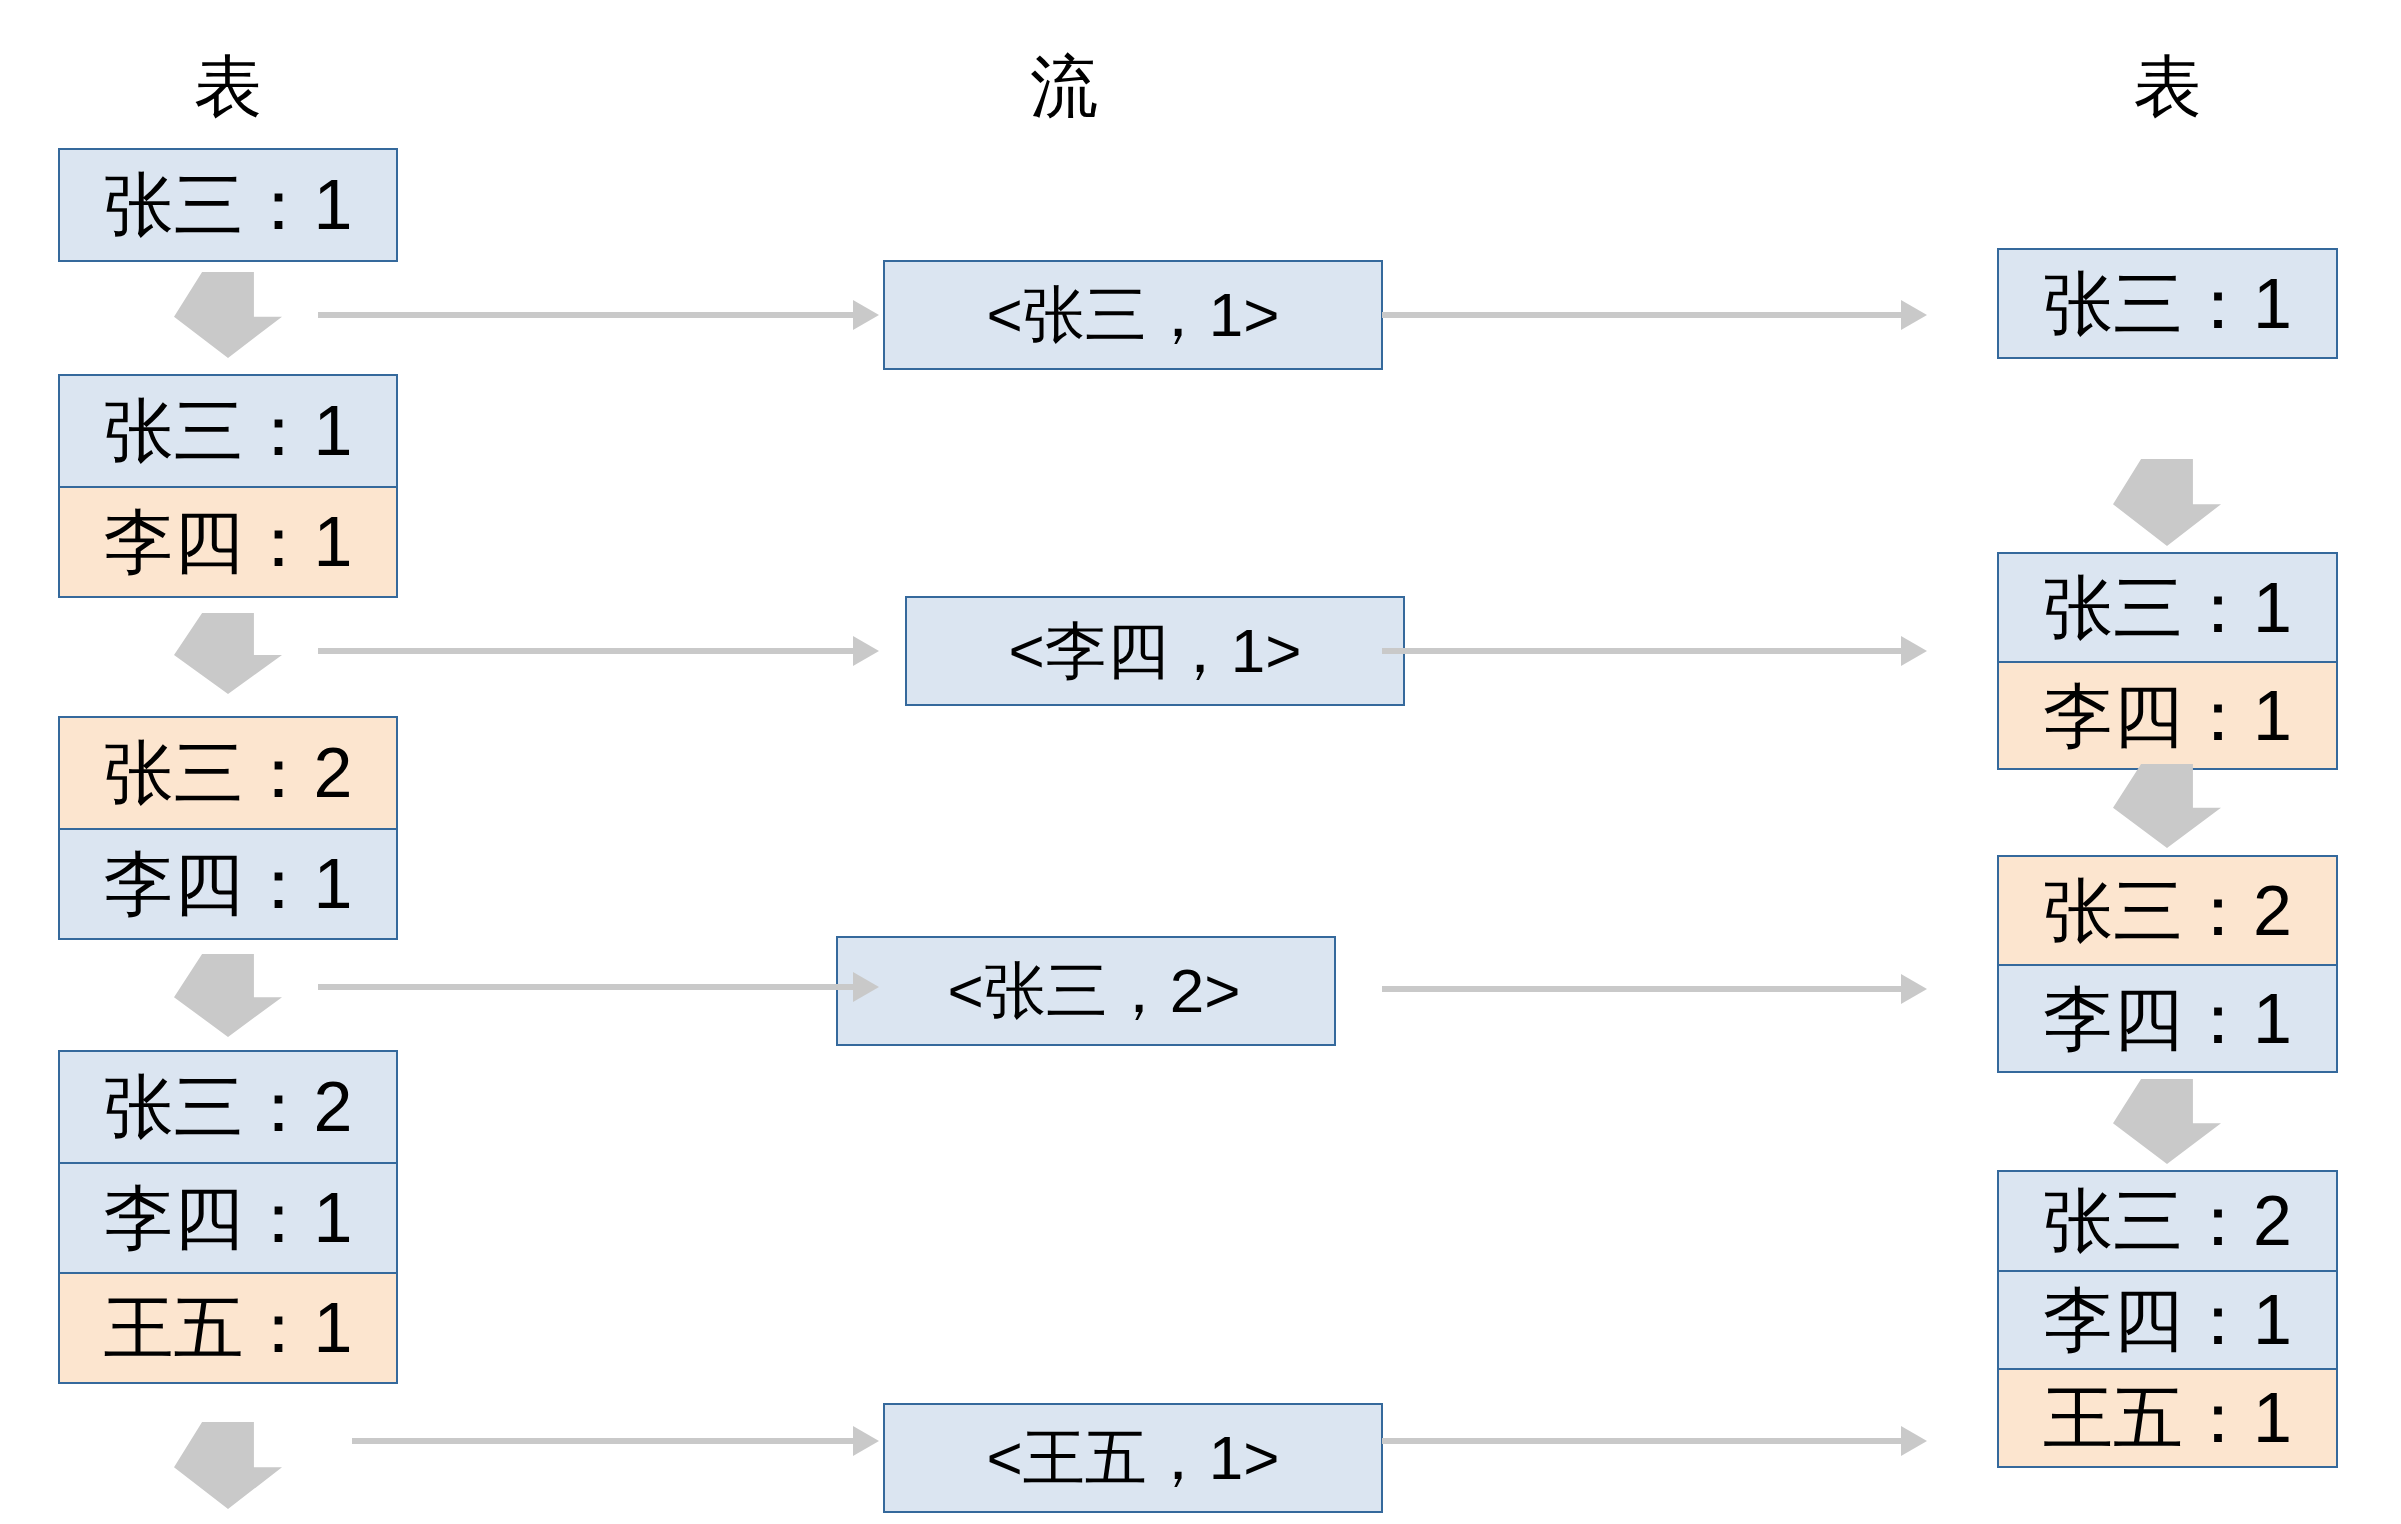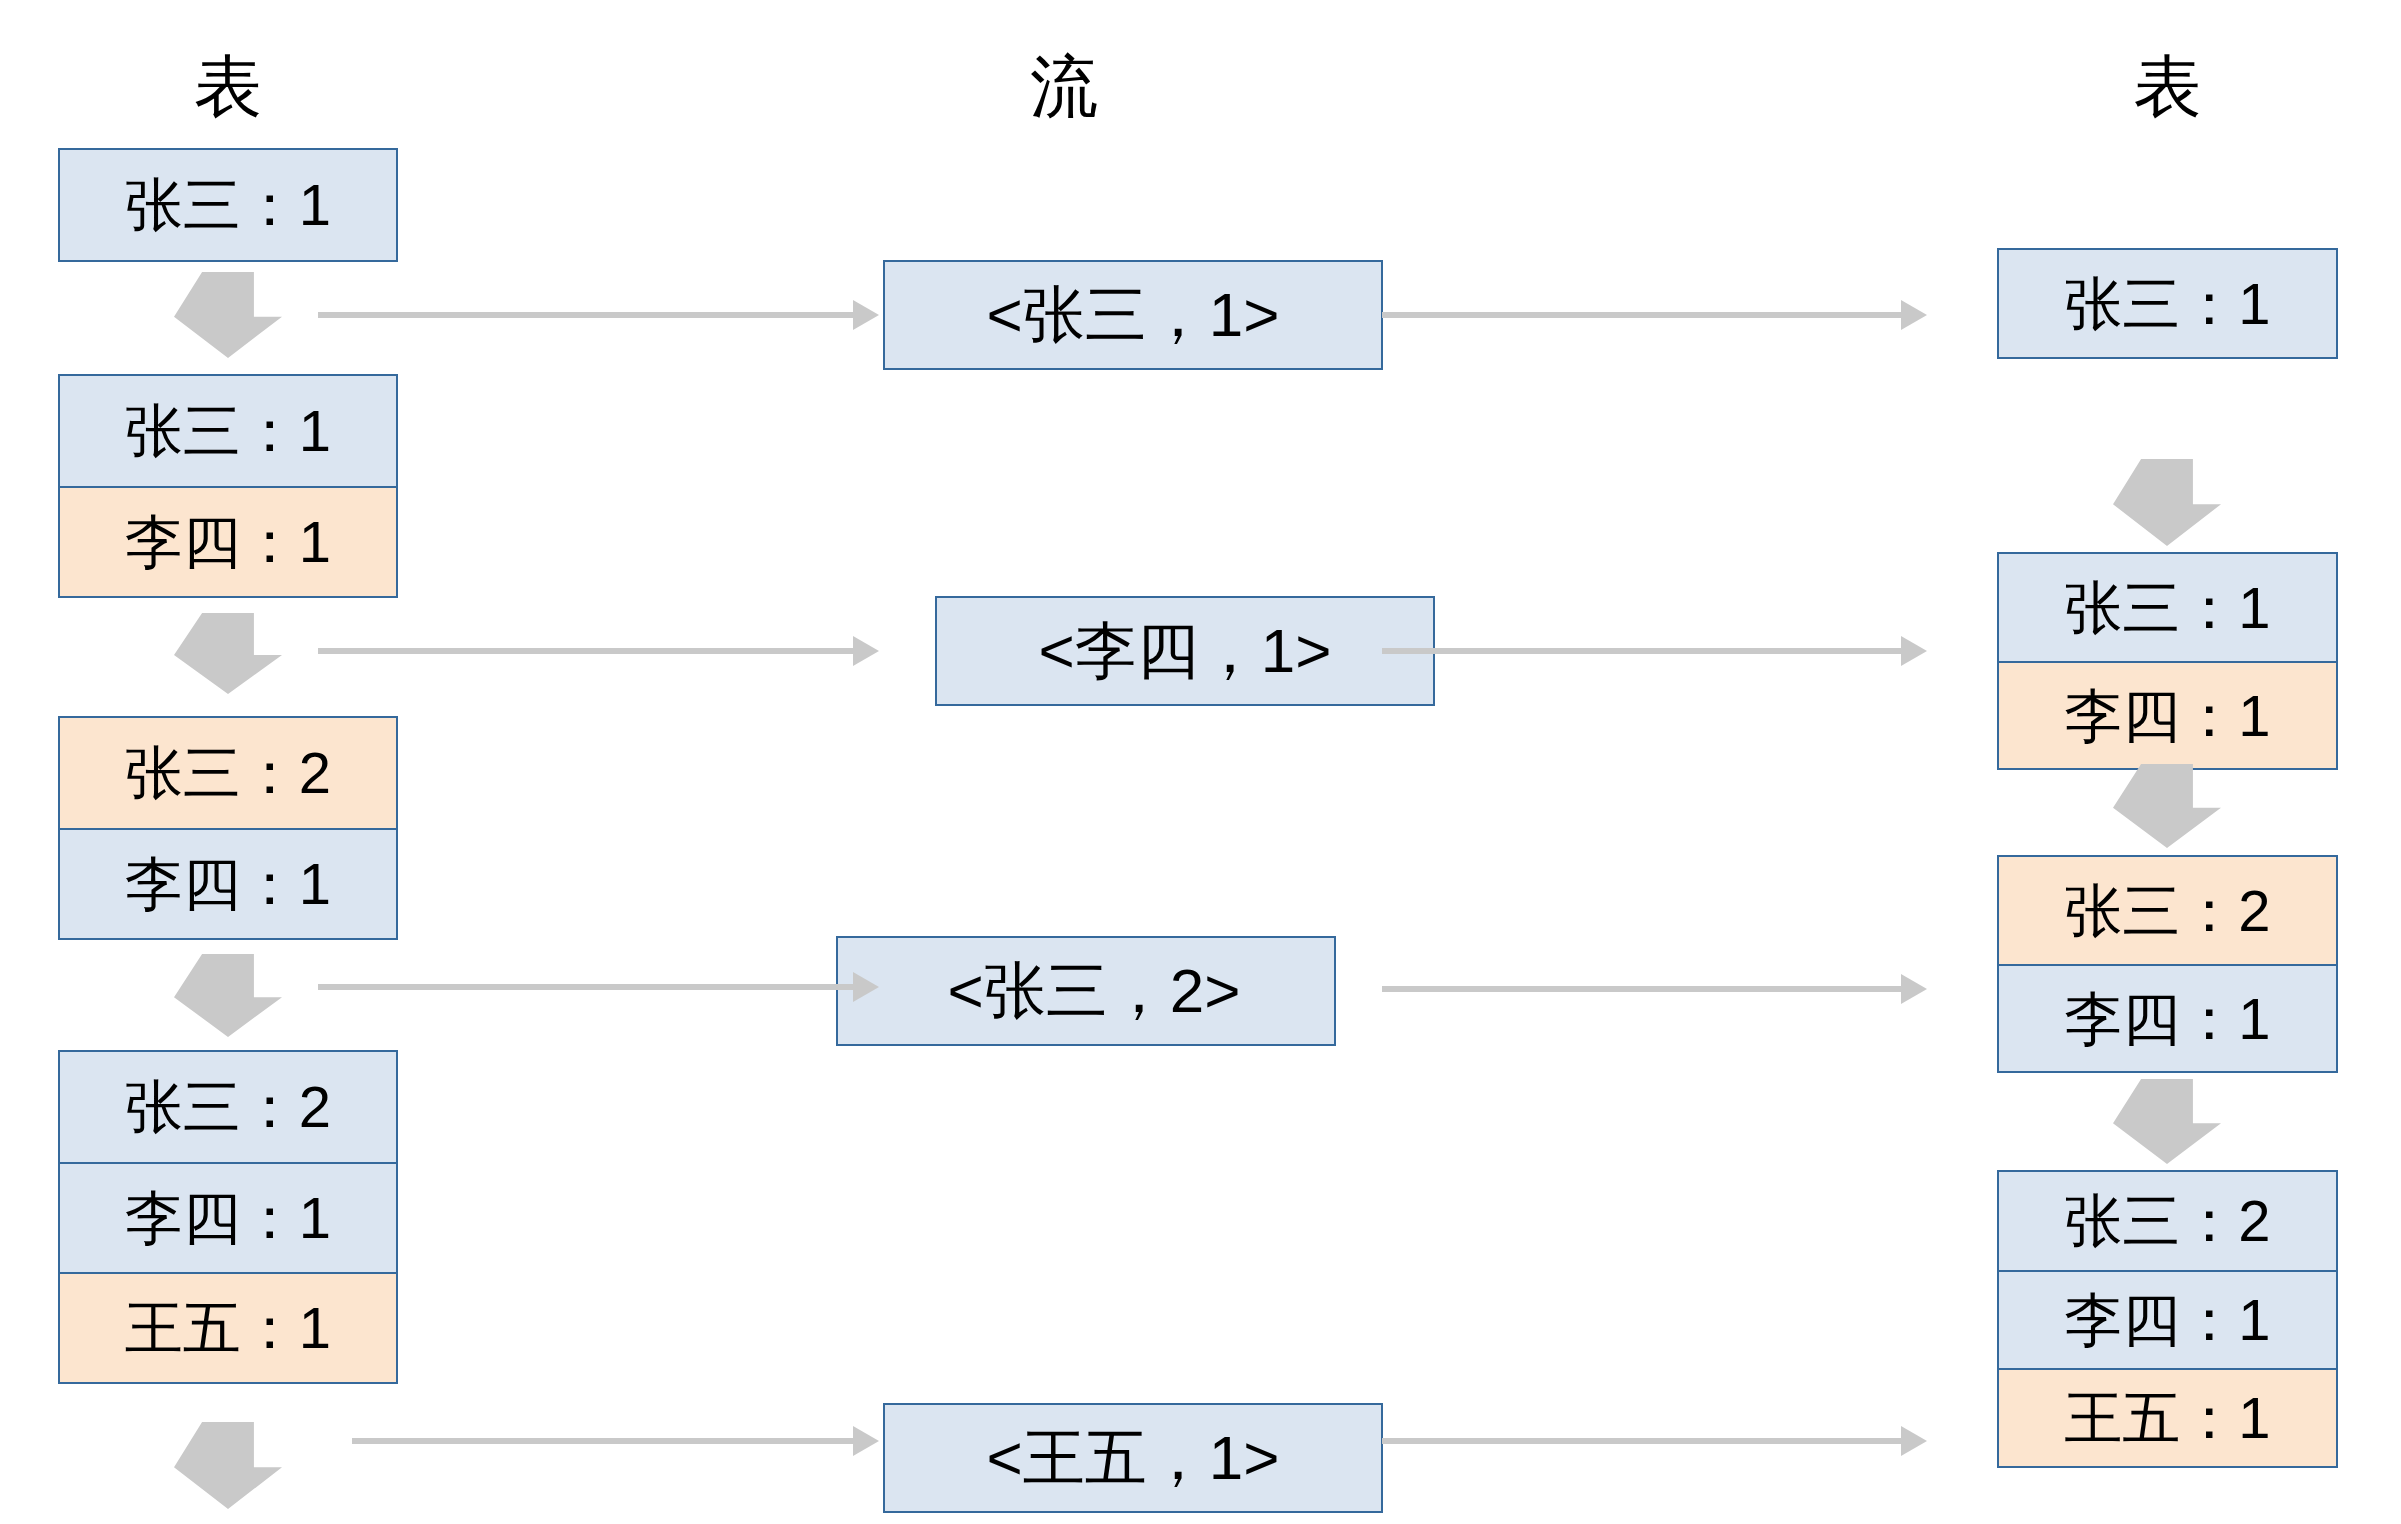--- a/index.html
+++ b/index.html
@@ -10,21 +10,21 @@
   }
   .col-header{
     position:absolute;height:81px;display:flex;align-items:center;justify-content:center;
     font-size:68px;color:#000;
   }
   .tbox{
     position:absolute;border:2.7px solid #35699c;background:#fff;box-sizing:border-box;
   }
   .trow{
     display:flex;align-items:center;justify-content:center;
-    font-size:58px;line-height:1;box-sizing:border-box;
+    font-size:70px;line-height:1;box-sizing:border-box;
   }
   .trow + .trow{border-top:2.7px solid #35699c;text-align:right;}
   .h-l{height:110px;}
   .h-r{height:107px;}
   .h-r1{height:107px;}
   .h-r4{height:98px;}
   .blue{background:#dbe5f1;}
   .orange{background:#fce5cf;}
   .stream-box{
     position:absolute;width:500px;height:110px;border:2.7px solid #35699c;background:#dbe5f1;
@@ -70,21 +70,21 @@
   <div class="trow h-l orange">王五：1</div>
 </div>
 
 <div class="down-arrow" style="left:174px;top:272px;height:86px;"></div>
 <div class="down-arrow" style="left:174px;top:613px;height:81px;"></div>
 <div class="down-arrow" style="left:174px;top:954px;height:83px;"></div>
 <div class="down-arrow" style="left:174px;top:1422px;height:87px;"></div>
 
 <div class="stream-box" style="left:883px;top:260px;">&lt;张三，1&gt;</div>
 
-<div class="stream-box" style="left:935px;top:596px;">&lt;李四，1&gt;</div>
+<div class="stream-box" style="left:905px;top:596px;">&lt;李四，1&gt;</div>
 
 <div class="stream-box" style="left:836px;top:936px;padding-left:16px;">&lt;张三，2&gt;</div>
 
 <div class="stream-box" style="left:883px;top:1403px;">&lt;王五，1&gt;</div>
 
 <div class="h-arrow" style="left:318px;top:300px;width:561px;">
   <div class="line"></div>
   <div class="head"></div>
 </div>
 <div class="h-arrow" style="left:318px;top:636px;width:561px;">

